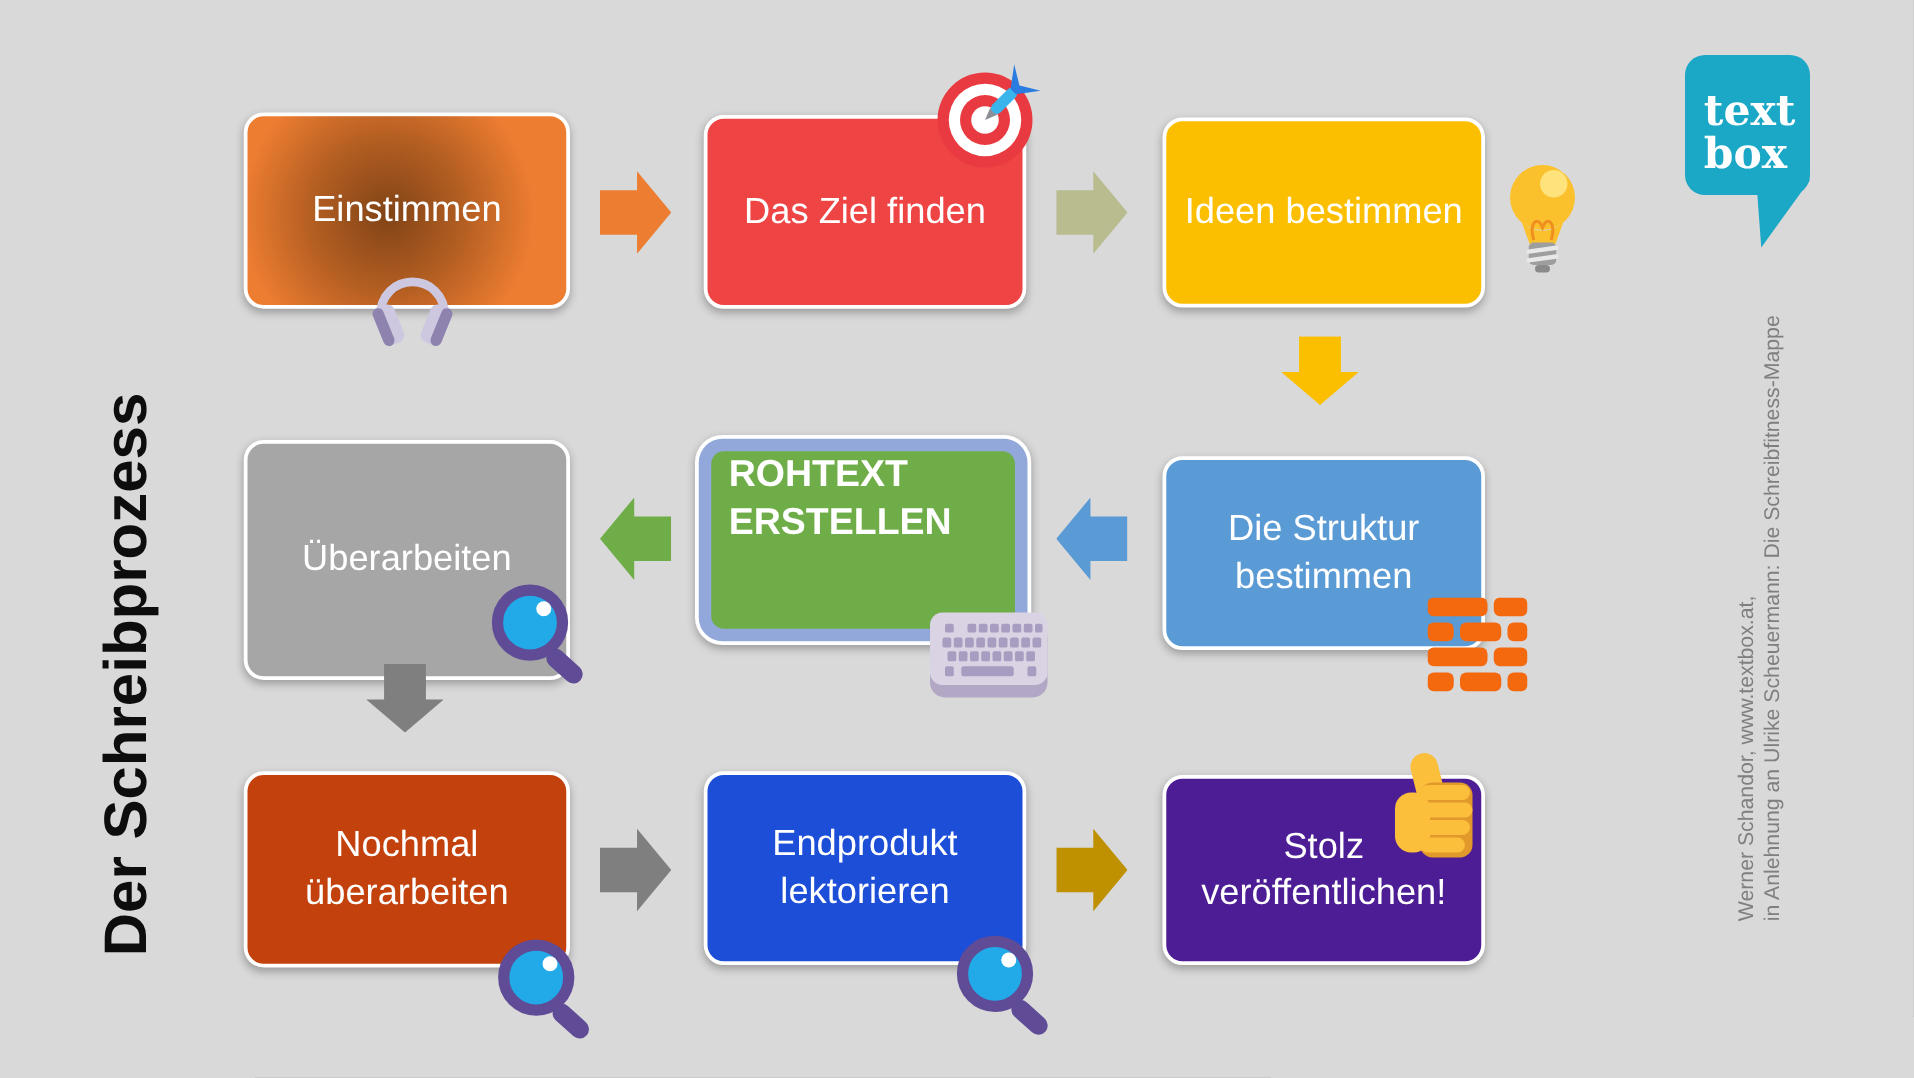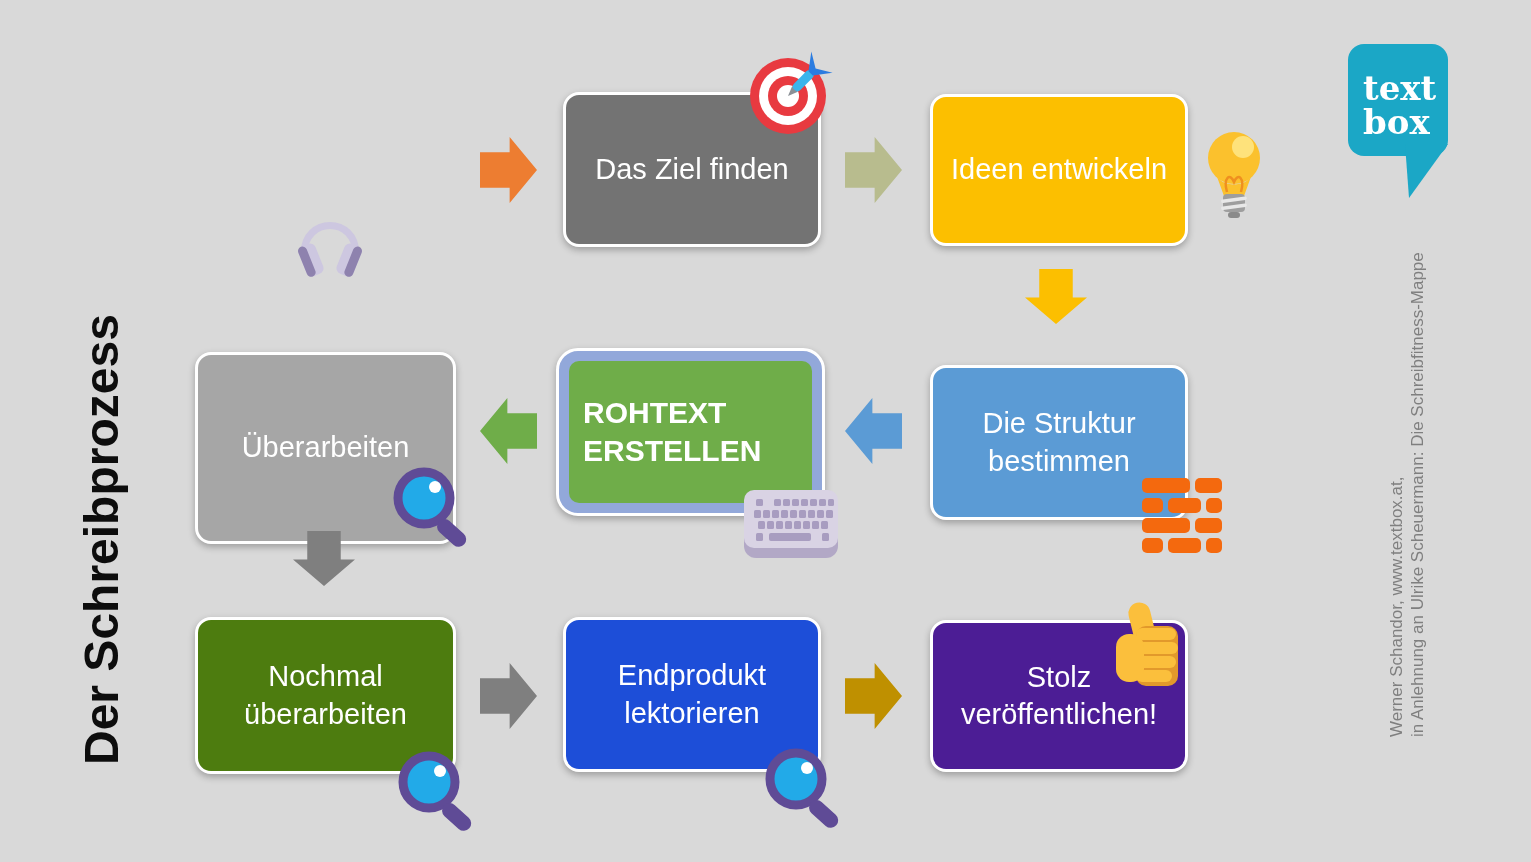--- a/index.html
+++ b/index.html
@@ -22,21 +22,21 @@
   .box-grad{
     position:absolute;inset:0;border-radius:12px;z-index:1;
     background:radial-gradient(circle at 44% 52%, rgba(62,32,6,.62) 0%, rgba(88,45,10,.38) 38%, rgba(120,60,15,0) 72%);
   }
   .frame{
     position:absolute;border:3px solid #fff;border-radius:22px;
     box-shadow:0 3px 7px rgba(0,0,0,.28);box-sizing:border-box;padding:10px;
   }
   .frame .inner{
     position:relative;width:100%;height:100%;border:none;border-radius:10px;
-    box-shadow:none;display:flex;align-items:center;justify-content:center;
+    box-shadow:none;display:flex;align-items:flex-start;justify-content:center;
   }
   
   .arrow{position:absolute;filter:drop-shadow(0 2px 2px rgba(0,0,0,.3));}
   .arrow.right{width:57px;height:66px;clip-path:polygon(0 23%,52% 23%,52% 0,100% 50%,52% 100%,52% 77%,0 77%);}
   .arrow.left{width:57px;height:66px;clip-path:polygon(100% 23%,48% 23%,48% 0,0 50%,48% 100%,48% 77%,100% 77%);}
   .arrow.down{width:62px;height:55px;clip-path:polygon(23% 0,77% 0,77% 52%,100% 52%,50% 100%,0 52%,23% 52%);}
   
   .icon{position:absolute;z-index:5;}
   
   .v-title{
@@ -64,31 +64,35 @@
     <div>in Anlehnung an Ulrike Scheuermann: Die Schreibfitness-Mappe</div>
   </div>
 
   <svg class="logo" width="100" height="158" viewBox="0 0 100 158">
     <rect x="0" y="0" width="100" height="112" rx="16" fill="#1ba7c6"></rect>
     <polygon points="57,100 100,100 61,154" fill="#1ba7c6"></polygon>
     <text x="15" y="56" font-family="DejaVu Serif, serif" font-weight="bold" font-size="34" fill="#ffffff">text</text>
     <text x="15" y="90" font-family="DejaVu Serif, serif" font-weight="bold" font-size="34" fill="#ffffff">box</text>
   </svg>
 
+  <div class="box" style="left: 195px; top: 90px; width: 261px; height: 157px; background-color: rgb(237, 125, 49);">
+    <div class="box-grad"></div>
+    <span class="box-label">Einstimmen</span>
+  </div>
 
   <div class="arrow right" style="left: 480px; top: 137px; background-color: rgb(237, 125, 49);"></div>
 
-  <div class="box" style="left: 563px; top: 92px; width: 258px; height: 155px; background-color: #737373;">
+  <div class="box" style="left: 563px; top: 92px; width: 258px; height: 155px; background-color: #ef4444;">
     <span class="box-label">Das Ziel finden</span>
   </div>
 
   <div class="arrow right" style="left: 845px; top: 137px; background-color: rgb(184, 188, 142);"></div>
 
   <div class="box" style="left: 930px; top: 94px; width: 258px; height: 152px; background-color: rgb(252, 191, 0);">
-    <span class="box-label">Ideen entwickeln</span>
+    <span class="box-label">Ideen bestimmen</span>
   </div>
 
   <div class="arrow down" style="left: 1025px; top: 269px; background-color: rgb(252, 191, 0);"></div>
 
   <div class="box" style="left: 195px; top: 352px; width: 261px; height: 192px; background-color: rgb(166, 166, 166);">
     <span class="box-label">Überarbeiten</span>
   </div>
 
   <div class="arrow left" style="left: 480px; top: 398px; background-color: rgb(111, 173, 73);"></div>
 
@@ -99,21 +103,21 @@
   </div>
 
   <div class="arrow left" style="left: 845px; top: 398px; background-color: rgb(91, 155, 213);"></div>
 
   <div class="box" style="left: 930px; top: 355px; width: 258px; height: 155px; background-color: rgb(91, 155, 213); margin-top: 10px;">
     <span class="box-label">Die Struktur bestimmen</span>
   </div>
 
   <div class="arrow down" style="left: 293px; top: 531px; background-color: rgb(127, 127, 127);"></div>
 
-  <div class="box" style="left: 195px; top: 617px; width: 261px; height: 157px; background-color: #4d7c0f;">
+  <div class="box" style="left: 195px; top: 617px; width: 261px; height: 157px; background-color: #c2410c;">
     <span class="box-label">Nochmal überarbeiten</span>
   </div>
 
   <div class="arrow right" style="left: 480px; top: 663px; background-color: rgb(127, 127, 127);"></div>
 
   <div class="box" style="left: 563px; top: 617px; width: 258px; height: 155px; background-color: #1d4ed8;">
     <span class="box-label">Endprodukt lektorieren</span>
   </div>
 
   <div class="arrow right" style="left: 845px; top: 663px; background-color: rgb(191, 144, 0);"></div>

